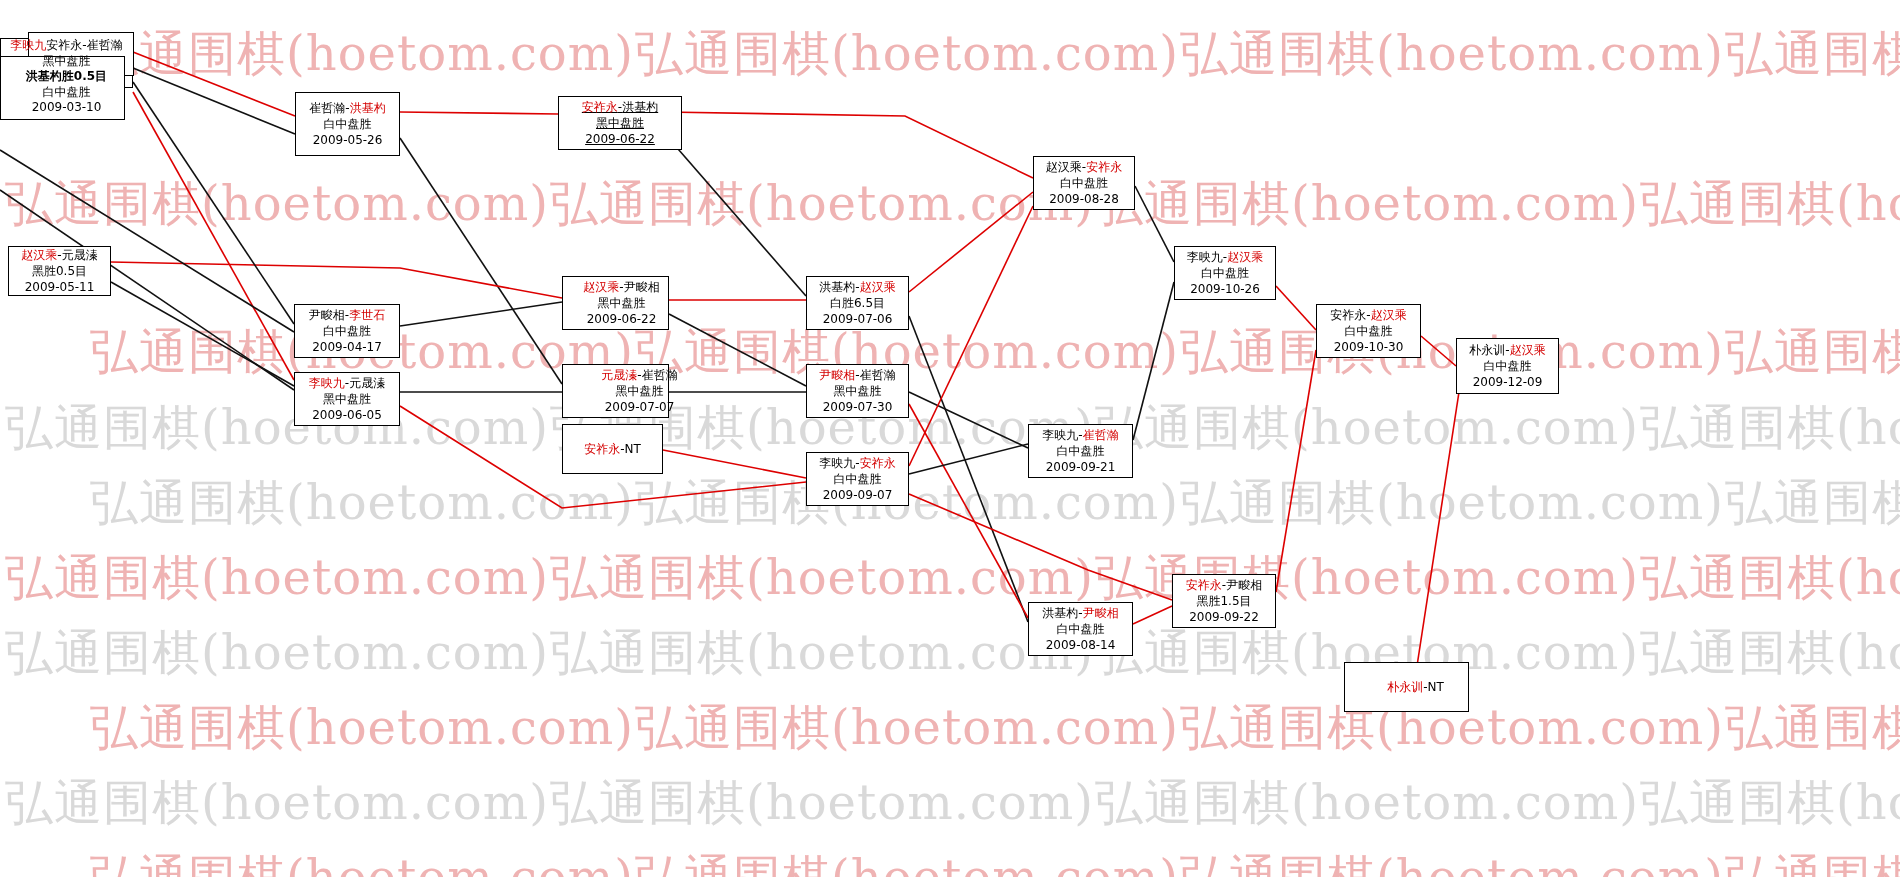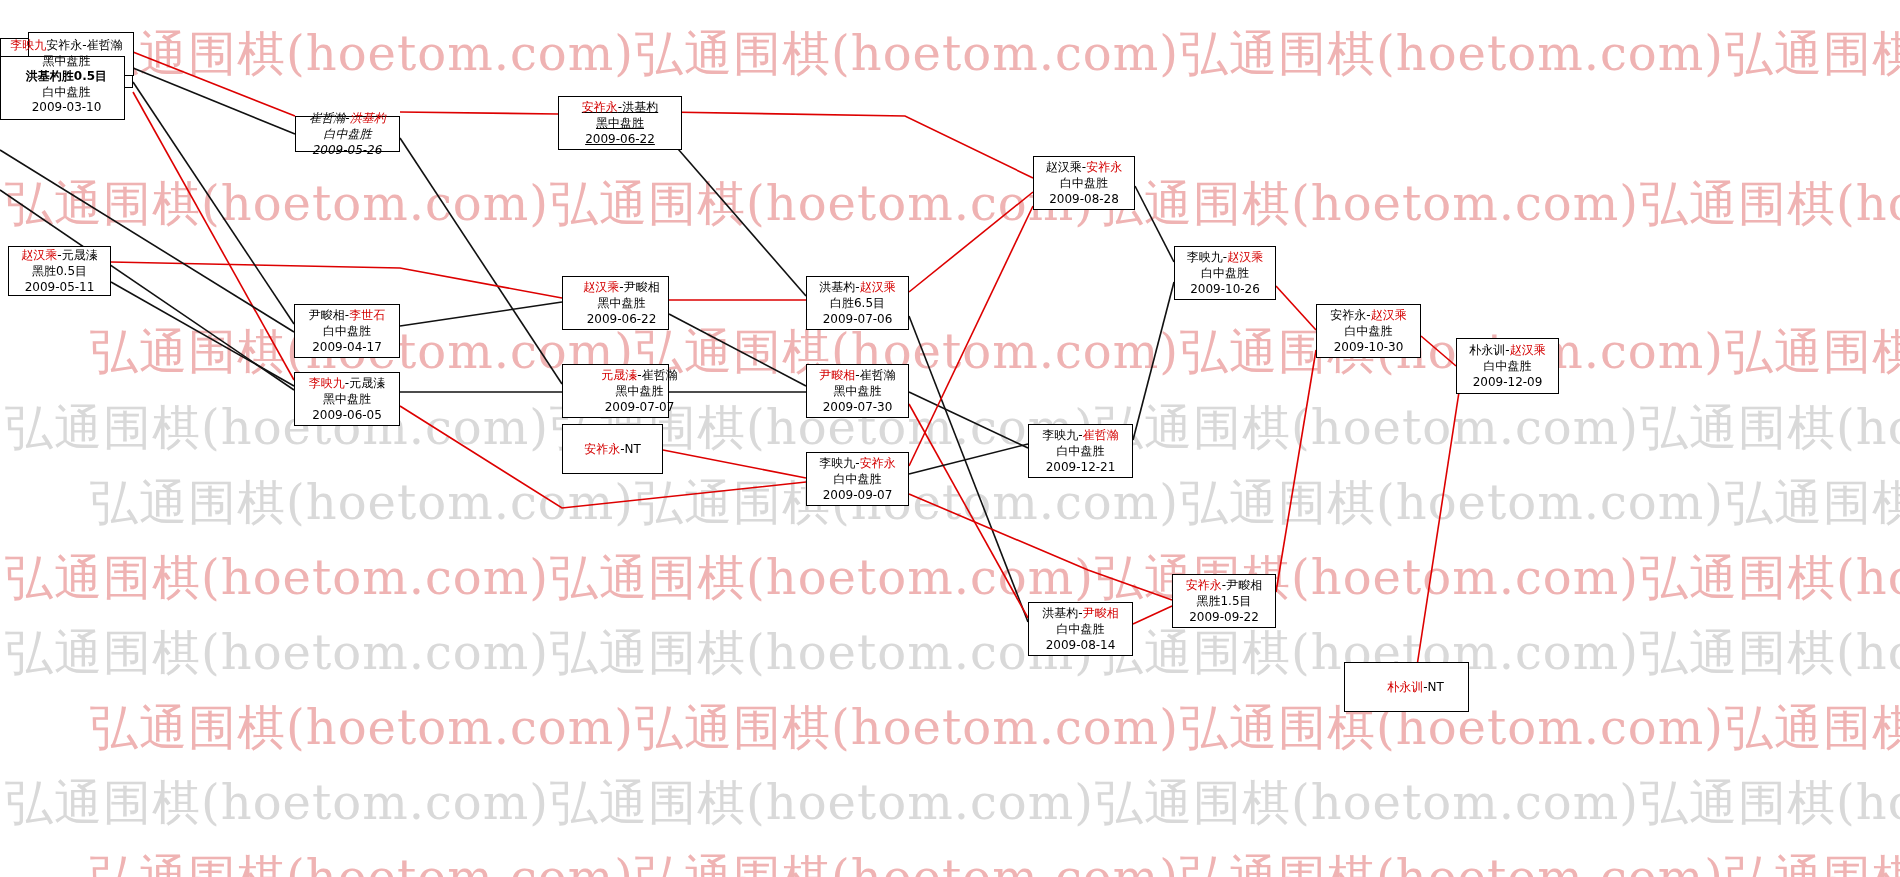--- a/index.html
+++ b/index.html
@@ -91,21 +91,21 @@
       <polyline points="909,474 1028,444" fill="none" stroke="#111111" stroke-width="1.6"></polyline>
       <polyline points="1033,206 909,466" fill="none" stroke="#dd0000" stroke-width="1.6"></polyline>
       <polyline points="1135,186 1174,262" fill="none" stroke="#111111" stroke-width="1.6"></polyline>
       <polyline points="1133,440 1174,282" fill="none" stroke="#111111" stroke-width="1.6"></polyline>
       <polyline points="1133,624 1172,606" fill="none" stroke="#dd0000" stroke-width="1.6"></polyline>
       <polyline points="1276,592 1316,350" fill="none" stroke="#dd0000" stroke-width="1.6"></polyline>
       <polyline points="1276,286 1316,330" fill="none" stroke="#dd0000" stroke-width="1.6"></polyline>
       <polyline points="1421,336 1456,366" fill="none" stroke="#dd0000" stroke-width="1.6"></polyline>
       <polyline points="1417,666 1459,392" fill="none" stroke="#dd0000" stroke-width="1.6"></polyline>
     </svg>
-    <div class="match" style="left: 295px; top: 116px; width: 105px; height: 36px; font-style: italic;">
+    <div class="match" style="left: 295px; top: 92px; width: 105px; height: 64px;">
       <div class="players"><span>崔哲瀚</span><span>-</span><span class="red">洪基杓</span></div>
       <div class="result">白中盘胜</div>
       <div class="date">2009-05-26</div>
     </div>
     <div class="match" style="left: 558px; top: 96px; width: 124px; height: 54px; text-decoration: underline;">
       <div class="players"><span class="red">安祚永</span><span>-</span><span>洪基杓</span></div>
       <div class="result">黑中盘胜</div>
       <div class="date">2009-06-22</div>
     </div>
     <div class="match" style="left: 1033px; top: 156px; width: 102px; height: 54px;">
@@ -157,21 +157,21 @@
       <div class="date">2009-07-30</div>
     </div>
     <div class="match" style="left: 806px; top: 452px; width: 103px; height: 54px;">
       <div class="players"><span>李映九</span><span>-</span><span class="red">安祚永</span></div>
       <div class="result">白中盘胜</div>
       <div class="date">2009-09-07</div>
     </div>
     <div class="match" style="left: 1028px; top: 424px; width: 105px; height: 54px;">
       <div class="players"><span>李映九</span><span>-</span><span class="red">崔哲瀚</span></div>
       <div class="result">白中盘胜</div>
-      <div class="date">2009-12-21</div>
+      <div class="date">2009-09-21</div>
     </div>
     <div class="match" style="left: 1028px; top: 602px; width: 105px; height: 54px;">
       <div class="players"><span>洪基杓</span><span>-</span><span class="red">尹畯相</span></div>
       <div class="result">白中盘胜</div>
       <div class="date">2009-08-14</div>
     </div>
     <div class="match" style="left: 1172px; top: 574px; width: 104px; height: 54px;">
       <div class="players"><span class="red">安祚永</span><span>-</span><span>尹畯相</span></div>
       <div class="result">黑胜1.5目</div>
       <div class="date">2009-09-22</div>

